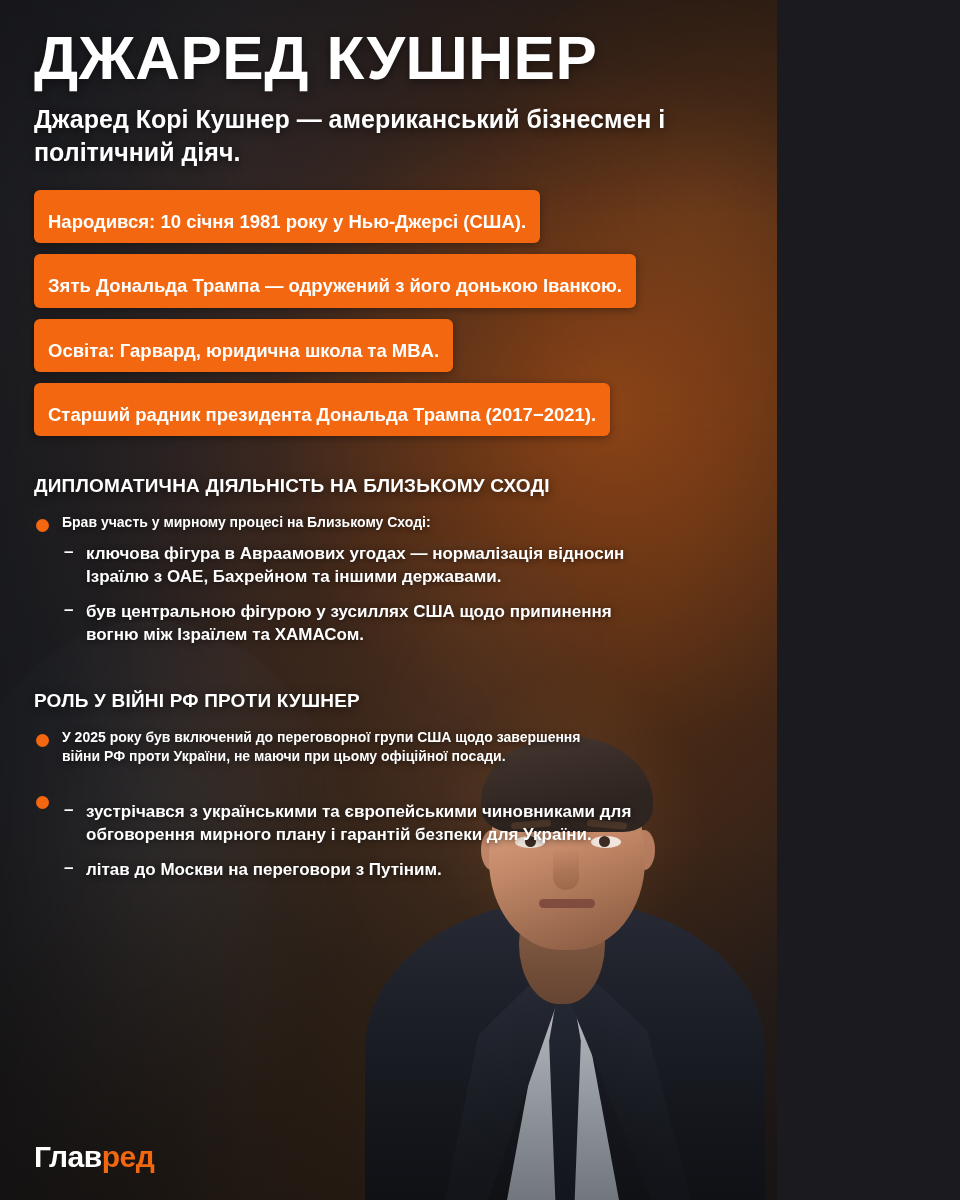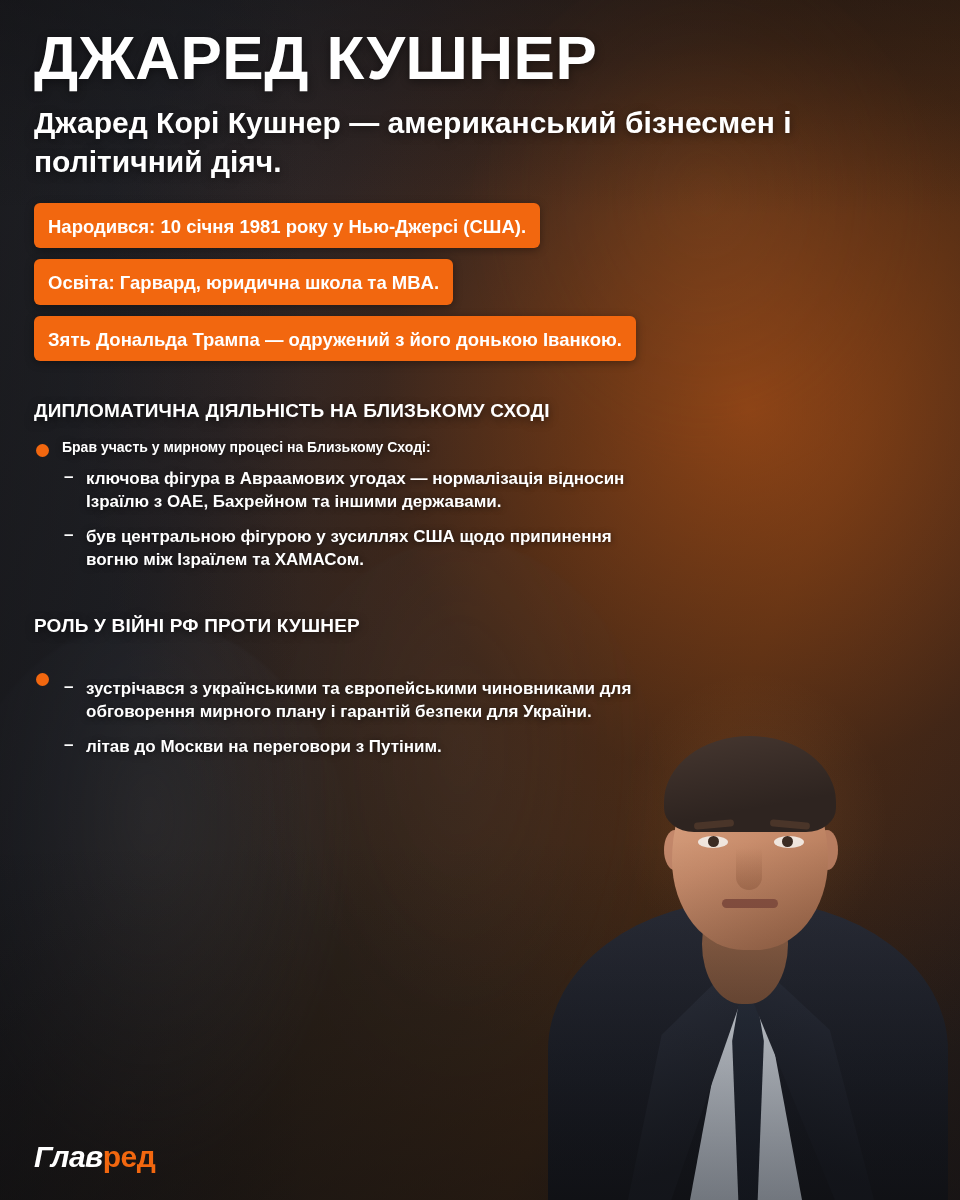--- a/index.html
+++ b/index.html
@@ -8,21 +8,21 @@
   }
   body {
     width: 960px;
     height: 1200px;
     font-family: "Liberation Sans", sans-serif;
     background: #1b1b1f;
     overflow: hidden;
   }
   .poster {
     position: relative;
-    width: 960px;
+    width: 777px;
     height: 1200px;
     overflow: hidden;
     background:
       radial-gradient(circle at 78% 34%, rgba(214, 94, 22, 0.55) 0%, rgba(150, 60, 14, 0.18) 34%, rgba(24, 24, 28, 0) 62%),
       linear-gradient(115deg, #2a2b31 0%, #222328 28%, #2c2118 52%, #3a2616 70%, #241d1c 100%);
   }
   
   .bg-figure {
     position: absolute;
     border-radius: 50%;
@@ -225,39 +225,39 @@
     color: #ffffff;
     font-size: 62px;
     line-height: 1.02;
     font-weight: bold;
     letter-spacing: 0.5px;
     margin: 0 0 14px 0;
     text-shadow: 0 2px 10px rgba(0,0,0,0.45);
   }
   .subtitle {
     color: #ffffff;
-    font-size: 30px;
+    font-size: 25px;
     line-height: 1.3;
     font-weight: bold;
     max-width: 820px;
     margin: 0 0 22px 0;
     text-shadow: 0 2px 8px rgba(0,0,0,0.5);
   }
   .facts {
     margin: 0 0 28px 0;
     max-width: 760px;
   }
   .fact {
     display: inline-block;
     background: #f2670f;
     color: #ffffff;
     font-size: 18.5px;
     font-weight: bold;
     line-height: 1.2;
-    padding: 13px 14px 10px 14px;
+    padding: 21px 14px 10px 14px;
     border-radius: 6px;
     margin: 0 0 11px 0;
     box-shadow: 0 2px 8px rgba(0,0,0,0.35);
   }
   .facts .fact-row { display: block; }
 
   .section-title {
     color: #ffffff;
     font-size: 19px;
     font-weight: bold;
@@ -314,21 +314,21 @@
   
   .logo {
     position: absolute;
     left: 34px;
     bottom: 26px;
     z-index: 6;
     font-size: 30px;
     font-weight: bold;
     letter-spacing: -0.5px;
   }
-  .logo .lw { color: #ffffff; font-style: italic; }
+  .logo .lw { color: #ffffff; }
   .logo .lo { color: #f2670f; }
 </style>
 </head>
 <body>
 
 <div class="poster">
 
   <div class="bg-figure bg-left"></div>
   <div class="bg-figure bg-mid"></div>
   <div class="bg-figure bg-top"></div>
@@ -361,24 +361,27 @@
 
     <h1 class="title">ДЖАРЕД КУШНЕР</h1>
 
     <div class="subtitle">Джаред Корі Кушнер — американський бізнесмен і політичний діяч.</div>
 
     <div class="facts">
       <div class="fact-row">
         <span class="fact">Народився: 10 січня 1981 року у Нью-Джерсі (США).</span>
       </div>
       <div class="fact-row">
+        <span class="fact">Зять Дональда Трампа — одружений з його донькою Іванкою.</span>
+      </div>
+      <div class="fact-row">
         <span class="fact">Освіта: Гарвард, юридична школа та MBA.</span>
       </div>
       <div class="fact-row">
-        <span class="fact">Зять Дональда Трампа — одружений з його донькою Іванкою.</span>
+        <span class="fact">Старший радник президента Дональда Трампа (2017−2021).</span>
       </div>
     </div>
 
     <div class="section">
       <div class="section-title">ДИПЛОМАТИЧНА ДІЯЛЬНІСТЬ НА БЛИЗЬКОМУ СХОДІ</div>
 
       <div class="bullet">
         <span class="dot"></span>
         <span class="btext">Брав участь у мирному процесі на Близькому Сході:</span>
       </div>
@@ -390,20 +393,24 @@
         <span class="dash">–</span>
         <span class="stext">був центральною фігурою у зусиллях США щодо припинення вогню між Ізраїлем та ХАМАСом.</span>
       </div>
     </div>
 
     <div class="gap-lg"></div>
 
     <div class="section">
       <div class="section-title">РОЛЬ У ВІЙНІ РФ ПРОТИ КУШНЕР</div>
 
+      <div class="bullet">
+        <span class="dot"></span>
+        <span class="btext">У 2025 року був включений до переговорної групи США щодо завершення війни РФ проти України, не маючи при цьому офіційної посади.</span>
+      </div>
 
       <div class="gap-md"></div>
 
       <div class="bullet">
         <span class="dot"></span>
       </div>
       <div class="subitem">
         <span class="dash">–</span>
         <span class="stext">зустрічався з українськими та європейськими чиновниками для обговорення мирного плану і гарантій безпеки для України.</span>
       </div>

